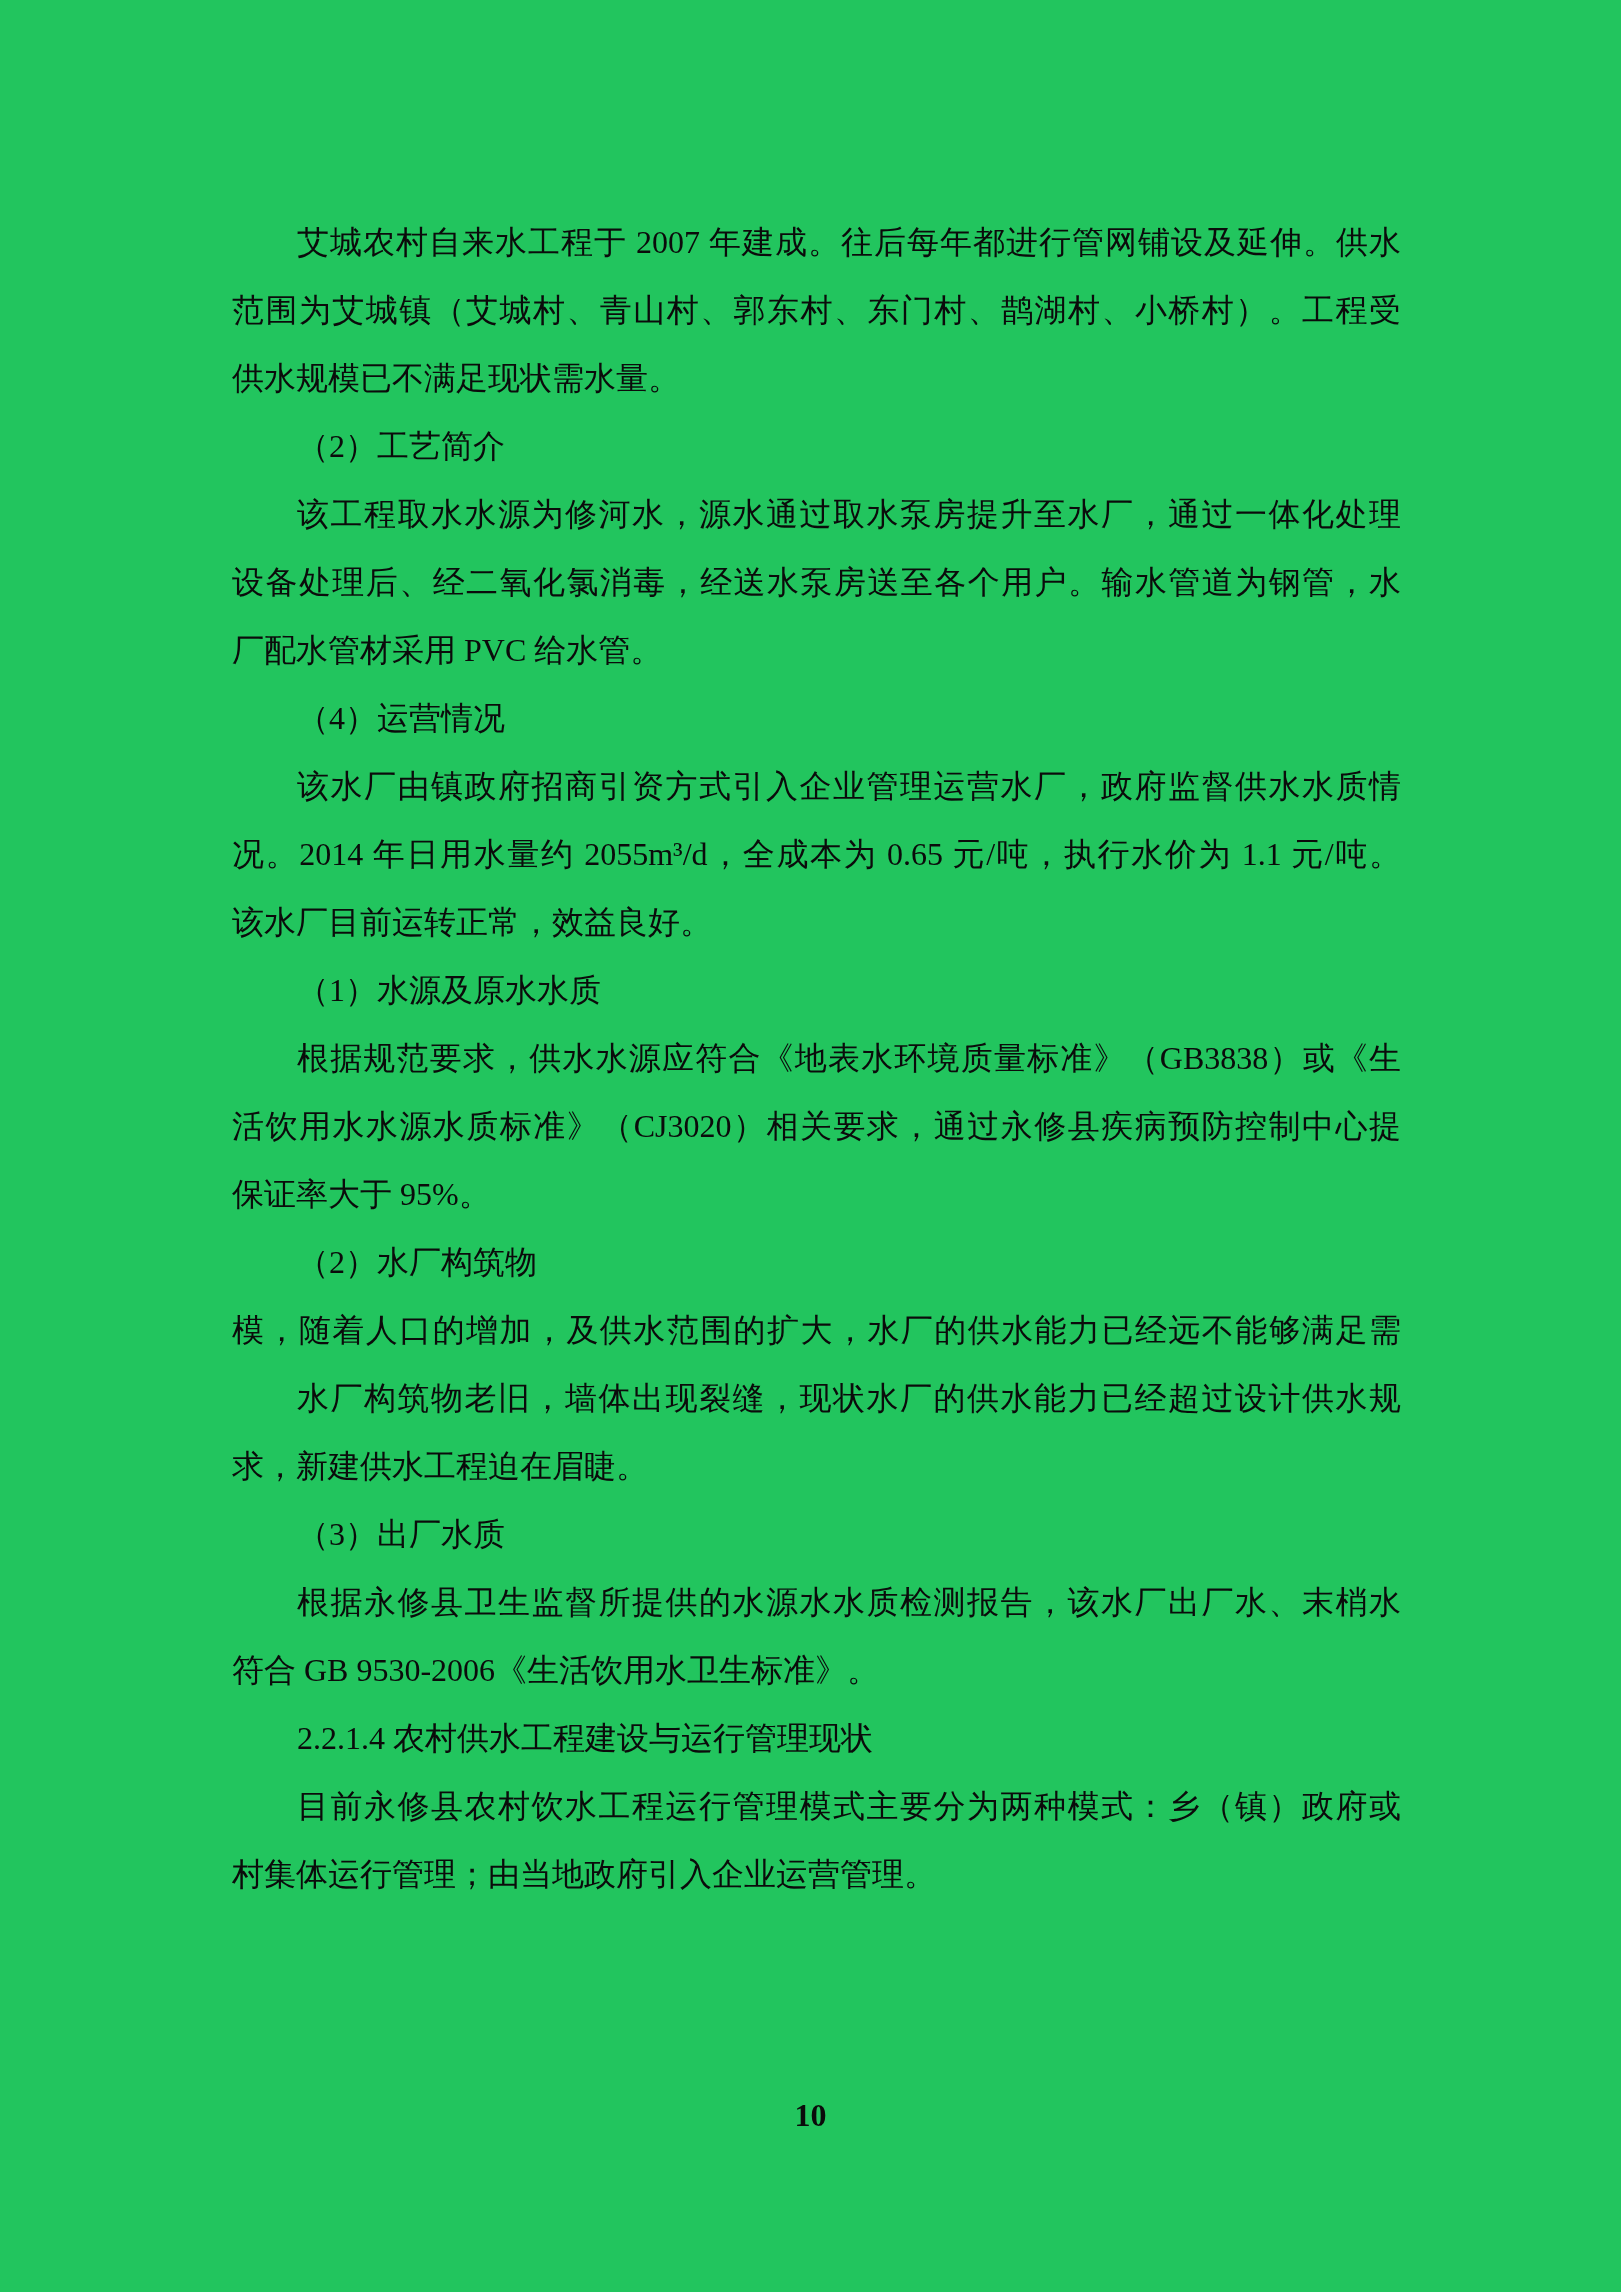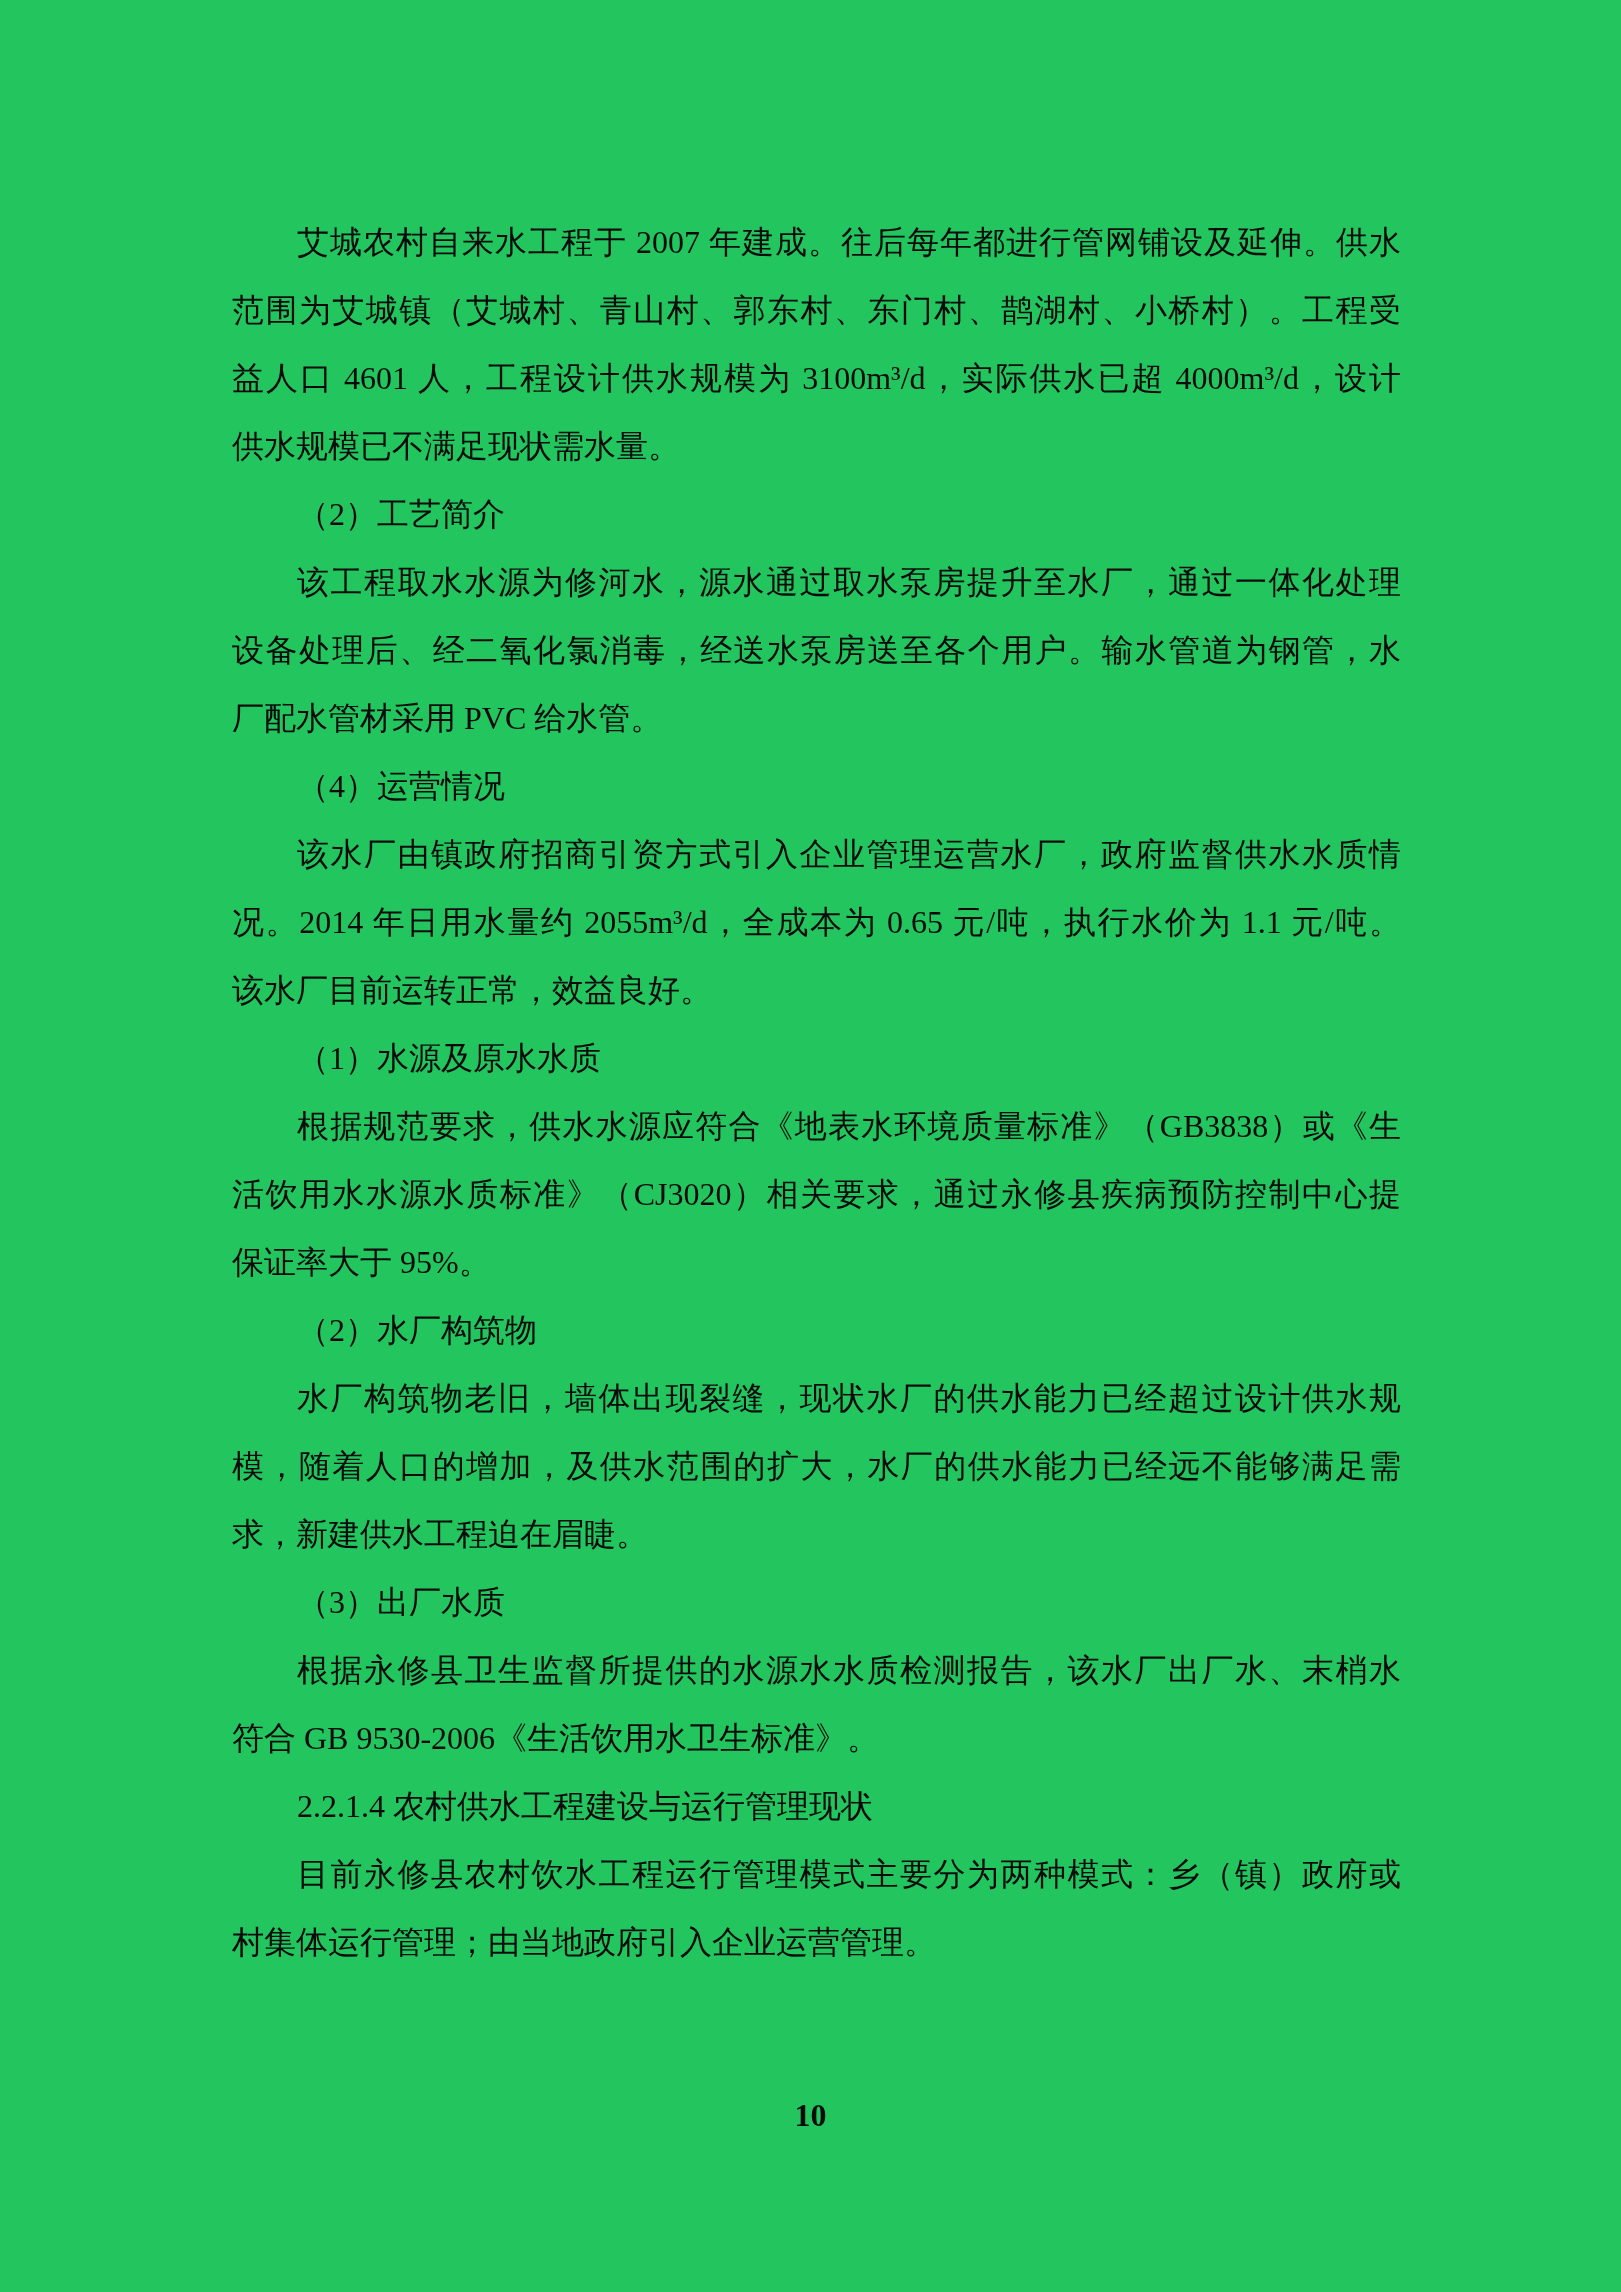--- a/index.html
+++ b/index.html
@@ -49,37 +49,36 @@
     font-weight: bold;
   }
 </style>
 </head>
 <body>
 
 <div class="page">
   <div class="content">
     <div class="ln ind fill">艾城农村自来水工程于 2007 年建成。往后每年都进行管网铺设及延伸。供水</div>
     <div class="ln fill">范围为艾城镇（艾城村、青山村、郭东村、东门村、鹊湖村、小桥村）。工程受</div>
-    <div class="ln fill">益人口 4601 人，工程设计供水规模为 3100m³/d，实际供水已超 4000m³/d，设计</div>
     <div class="ln">供水规模已不满足现状需水量。</div>
     <div class="ln ind">（2）工艺简介</div>
     <div class="ln ind fill">该工程取水水源为修河水，源水通过取水泵房提升至水厂，通过一体化处理</div>
     <div class="ln fill">设备处理后、经二氧化氯消毒，经送水泵房送至各个用户。输水管道为钢管，水</div>
     <div class="ln">厂配水管材采用 PVC 给水管。</div>
     <div class="ln ind">（4）运营情况</div>
     <div class="ln ind fill">该水厂由镇政府招商引资方式引入企业管理运营水厂，政府监督供水水质情</div>
     <div class="ln fill">况。2014 年日用水量约 2055m³/d，全成本为 0.65 元/吨，执行水价为 1.1 元/吨。</div>
     <div class="ln">该水厂目前运转正常，效益良好。</div>
     <div class="ln ind">（1）水源及原水水质</div>
     <div class="ln ind fill">根据规范要求，供水水源应符合《地表水环境质量标准》（GB3838）或《生</div>
     <div class="ln fill">活饮用水水源水质标准》（CJ3020）相关要求，通过永修县疾病预防控制中心提</div>
     <div class="ln">保证率大于 95%。</div>
     <div class="ln ind">（2）水厂构筑物</div>
+    <div class="ln fill">模，随着人口的增加，及供水范围的扩大，水厂的供水能力已经远不能够满足需</div>
     <div class="ln ind fill">水厂构筑物老旧，墙体出现裂缝，现状水厂的供水能力已经超过设计供水规</div>
-    <div class="ln fill">模，随着人口的增加，及供水范围的扩大，水厂的供水能力已经远不能够满足需</div>
     <div class="ln">求，新建供水工程迫在眉睫。</div>
     <div class="ln ind">（3）出厂水质</div>
     <div class="ln ind fill">根据永修县卫生监督所提供的水源水水质检测报告，该水厂出厂水、末梢水</div>
     <div class="ln">符合 GB 9530-2006《生活饮用水卫生标准》。</div>
     <div class="ln ind">2.2.1.4 农村供水工程建设与运行管理现状</div>
     <div class="ln ind fill">目前永修县农村饮水工程运行管理模式主要分为两种模式：乡（镇）政府或</div>
     <div class="ln">村集体运行管理；由当地政府引入企业运营管理。</div>
   </div>
   <div class="footer">10</div>
 </div>

